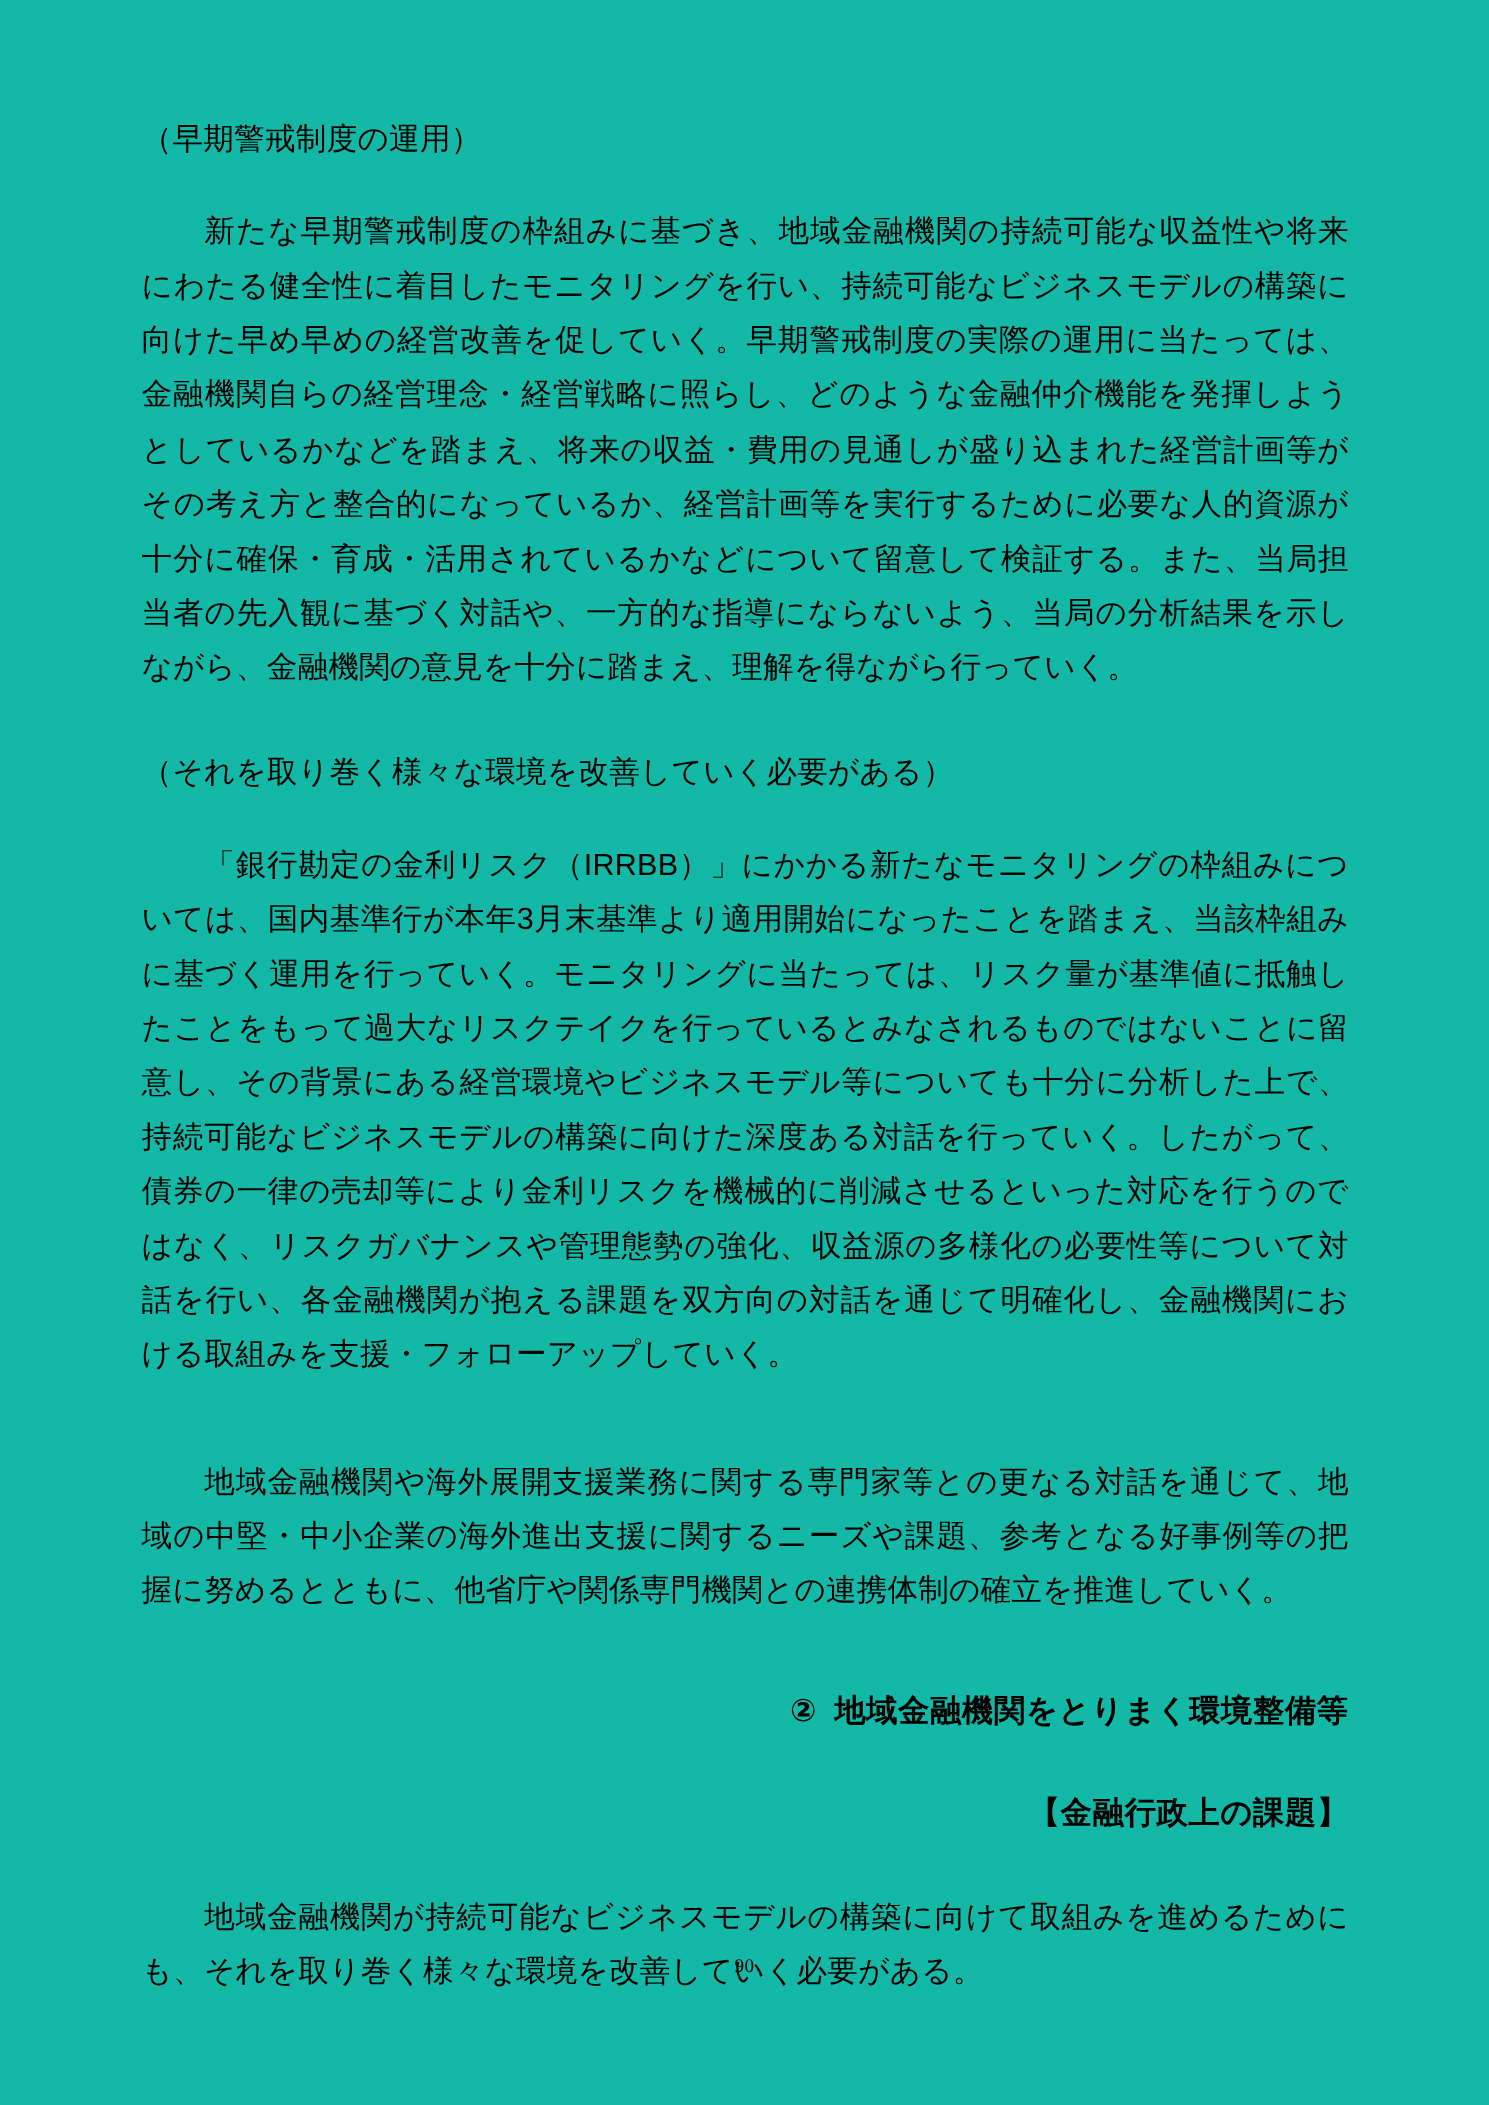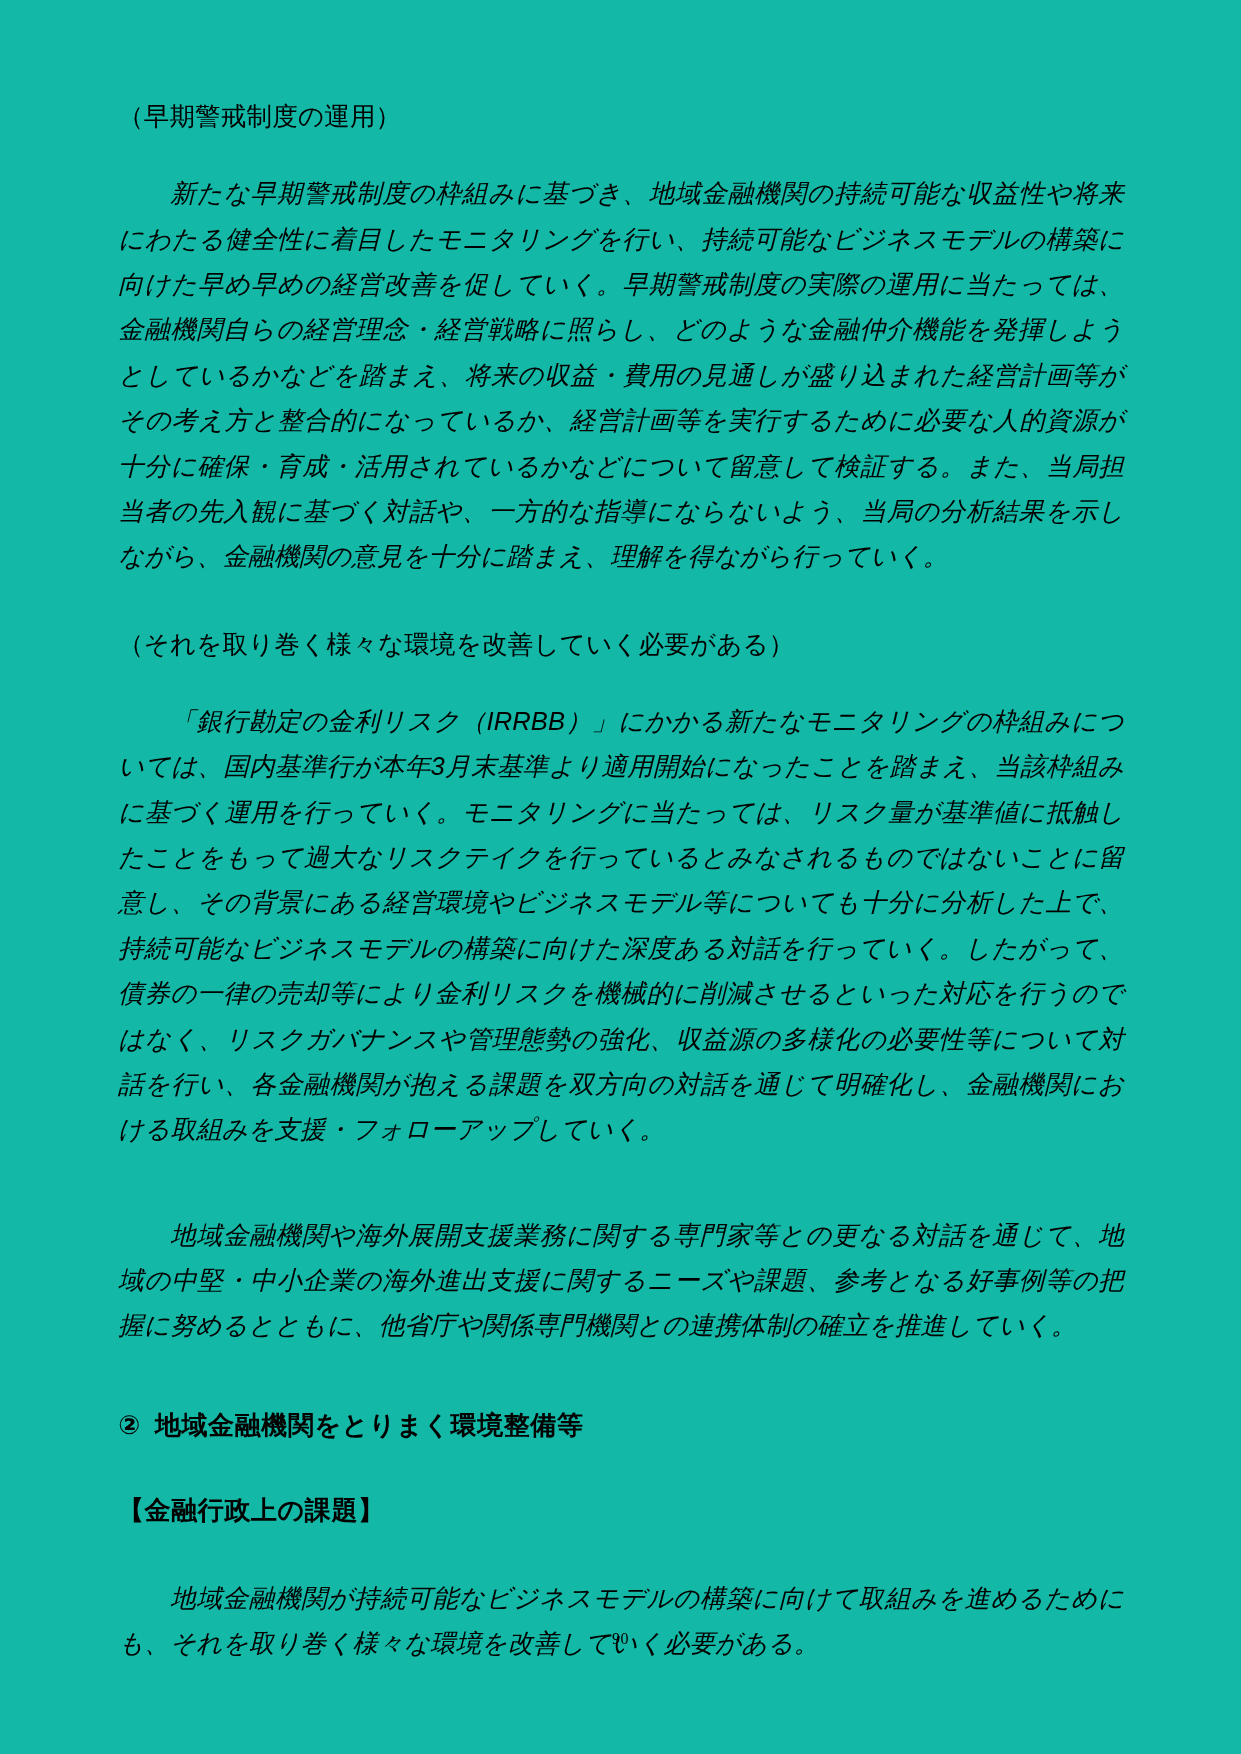--- a/index.html
+++ b/index.html
@@ -37,30 +37,30 @@
   
   .body-para {
     font-size: 25.5px;
     line-height: 1.78;
     letter-spacing: 0.15px;
     text-align: justify;
     text-justify: inter-character;
     text-indent: 2.05em;
     margin: 0;
     word-break: break-all;
-    font-style: italic;
   }
   
   .bold-head {
     font-size: 26px;
     font-weight: bold;
     line-height: 1.6;
     letter-spacing: 0.6px;
     margin: 0;
     white-space: nowrap;
+    text-align: right;
   }
   .bold-head .num {
     margin-right: 0.55em;
   }
   
   .gap-sm { height: 26px; }
   .gap-md { height: 34px; }
   .gap-lg { height: 44px; }
   .gap-xl { height: 56px; }
 

